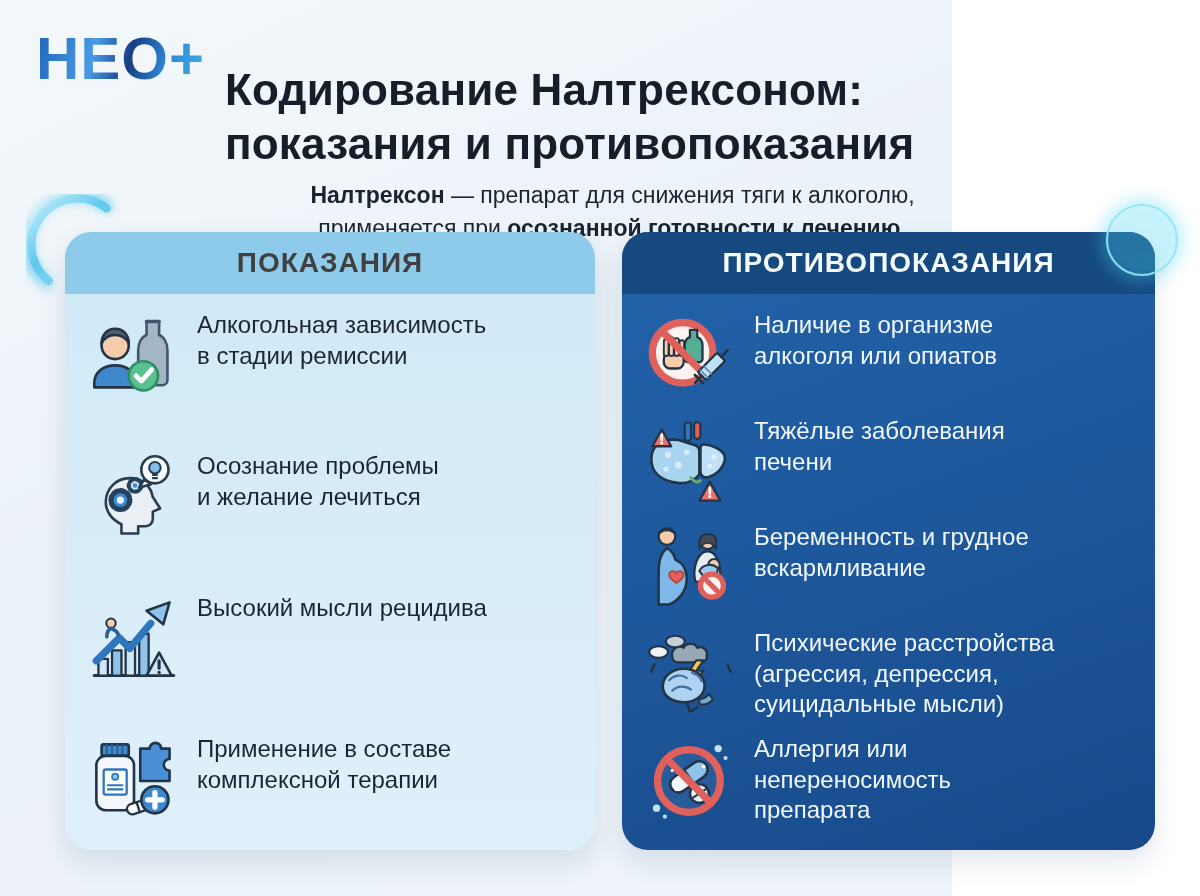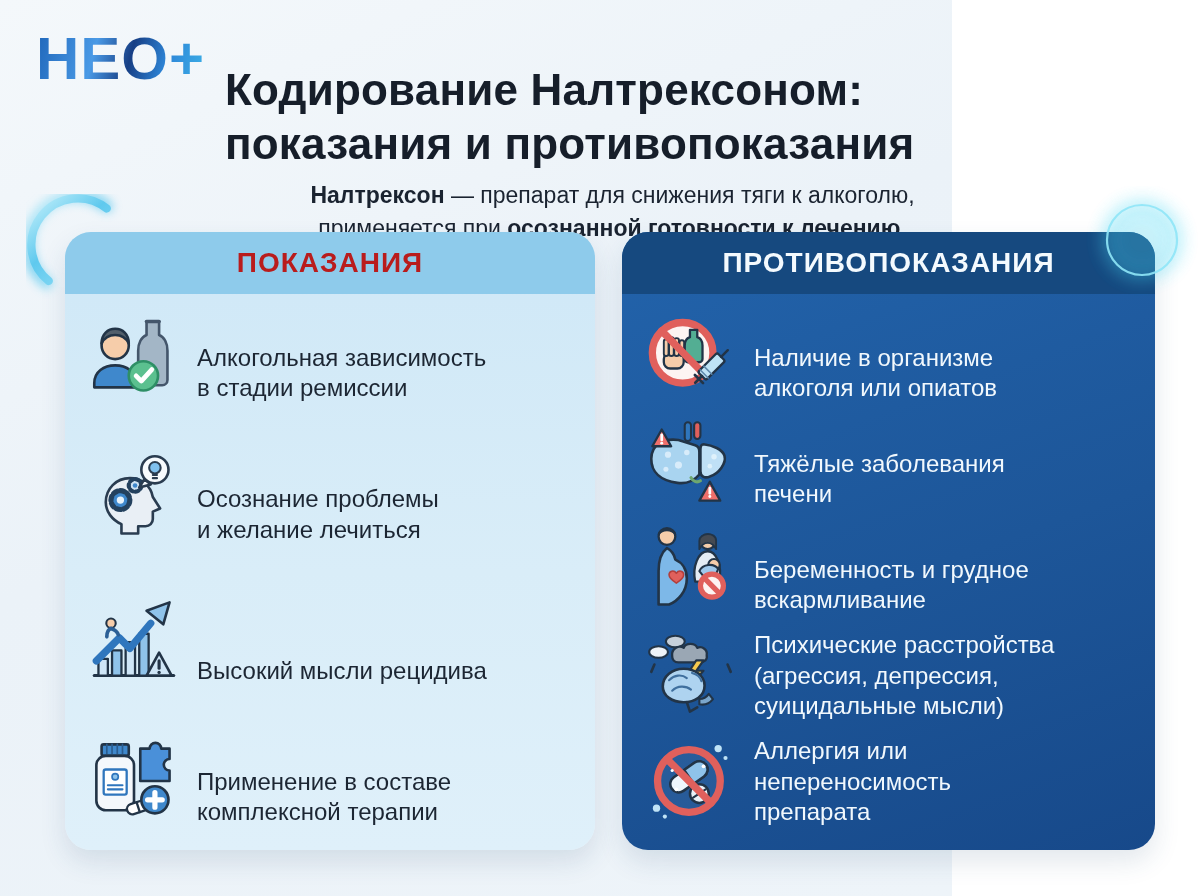--- a/index.html
+++ b/index.html
@@ -15,25 +15,25 @@
   .subtitle{position:absolute;left:225px;top:156px;width:775px;text-align:center;
             font-size:23px;line-height:1.42;color:#1a2330;}
   .subtitle b{font-weight:800;}
   
   .card{position:absolute;top:232px;height:618px;border-radius:26px;
         box-shadow:0 12px 26px rgba(35,75,115,.13);}
   .card-left{left:65px;width:530px;background:linear-gradient(180deg,#cfe8f7 0%,#d9edf8 55%,#dff0fa 100%);}
   .card-right{left:622px;width:533px;background:linear-gradient(160deg,#2263ab 0%,#1d5699 55%,#17498a 100%);}
   .card-header{height:62px;border-radius:26px 26px 0 0;display:flex;align-items:center;justify-content:center;
                font-size:28px;font-weight:800;letter-spacing:1px;}
-  .card-left .card-header{background:#8ecbeb;color:#b91c1c;}
+  .card-left .card-header{background:#8ecbeb;color:#404040;}
   .card-right .card-header{background:#16497f;color:#f4fafe;}
   .card-body{box-sizing:border-box;height:556px;padding:16px 20px 22px 22px;
              display:flex;flex-direction:column;justify-content:space-between;}
-  .row{display:flex;align-items:flex-end;gap:16px;}
+  .row{display:flex;align-items:flex-start;gap:16px;}
   .icon{flex:0 0 94px;width:94px;height:94px;display:flex;align-items:center;justify-content:center;}
   .icon svg{width:92px;height:92px;stroke-linecap:round;stroke-linejoin:round;}
   .row-text{margin:0;font-size:24px;line-height:1.28;white-space:pre-line;color:#1c2633;}
   .card-right .row-text{color:#f1f8fd;}
   
   .decor{position:absolute;pointer-events:none;}
   .decor-crescent{left:26px;top:194px;width:116px;height:116px;}
   .decor-glow{left:1086px;top:186px;width:116px;height:116px;}
 </style>
 </head>

